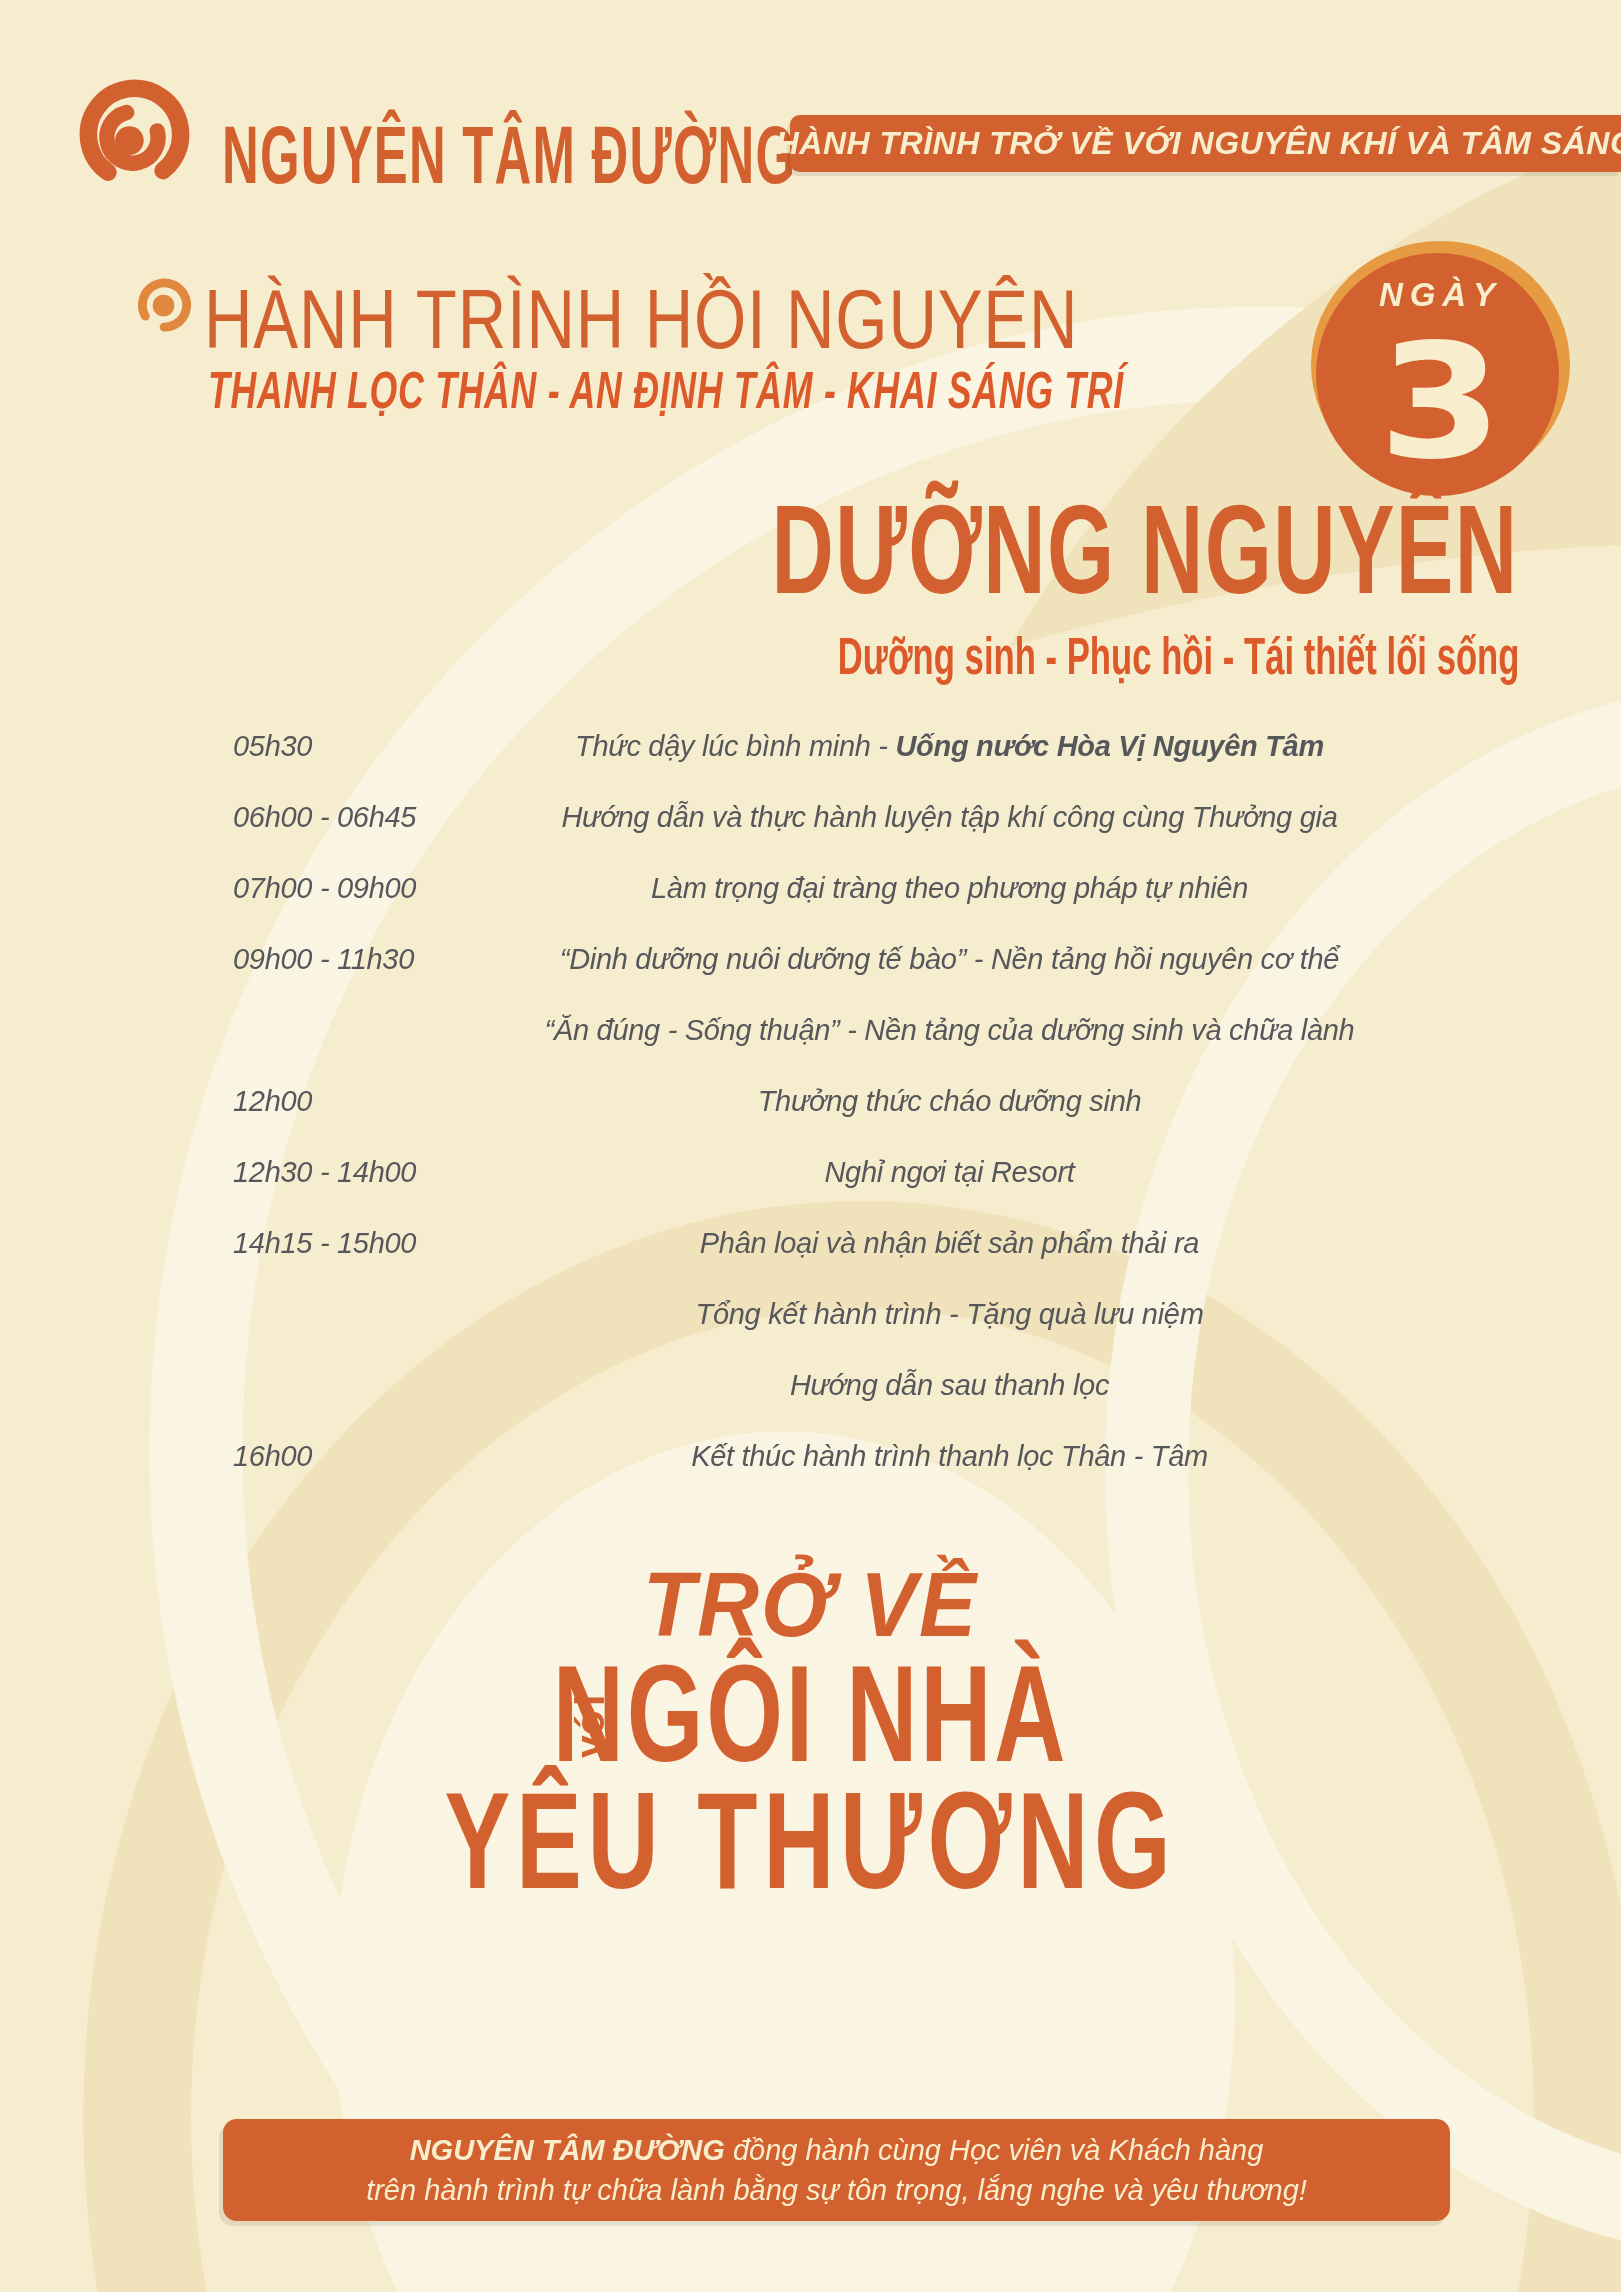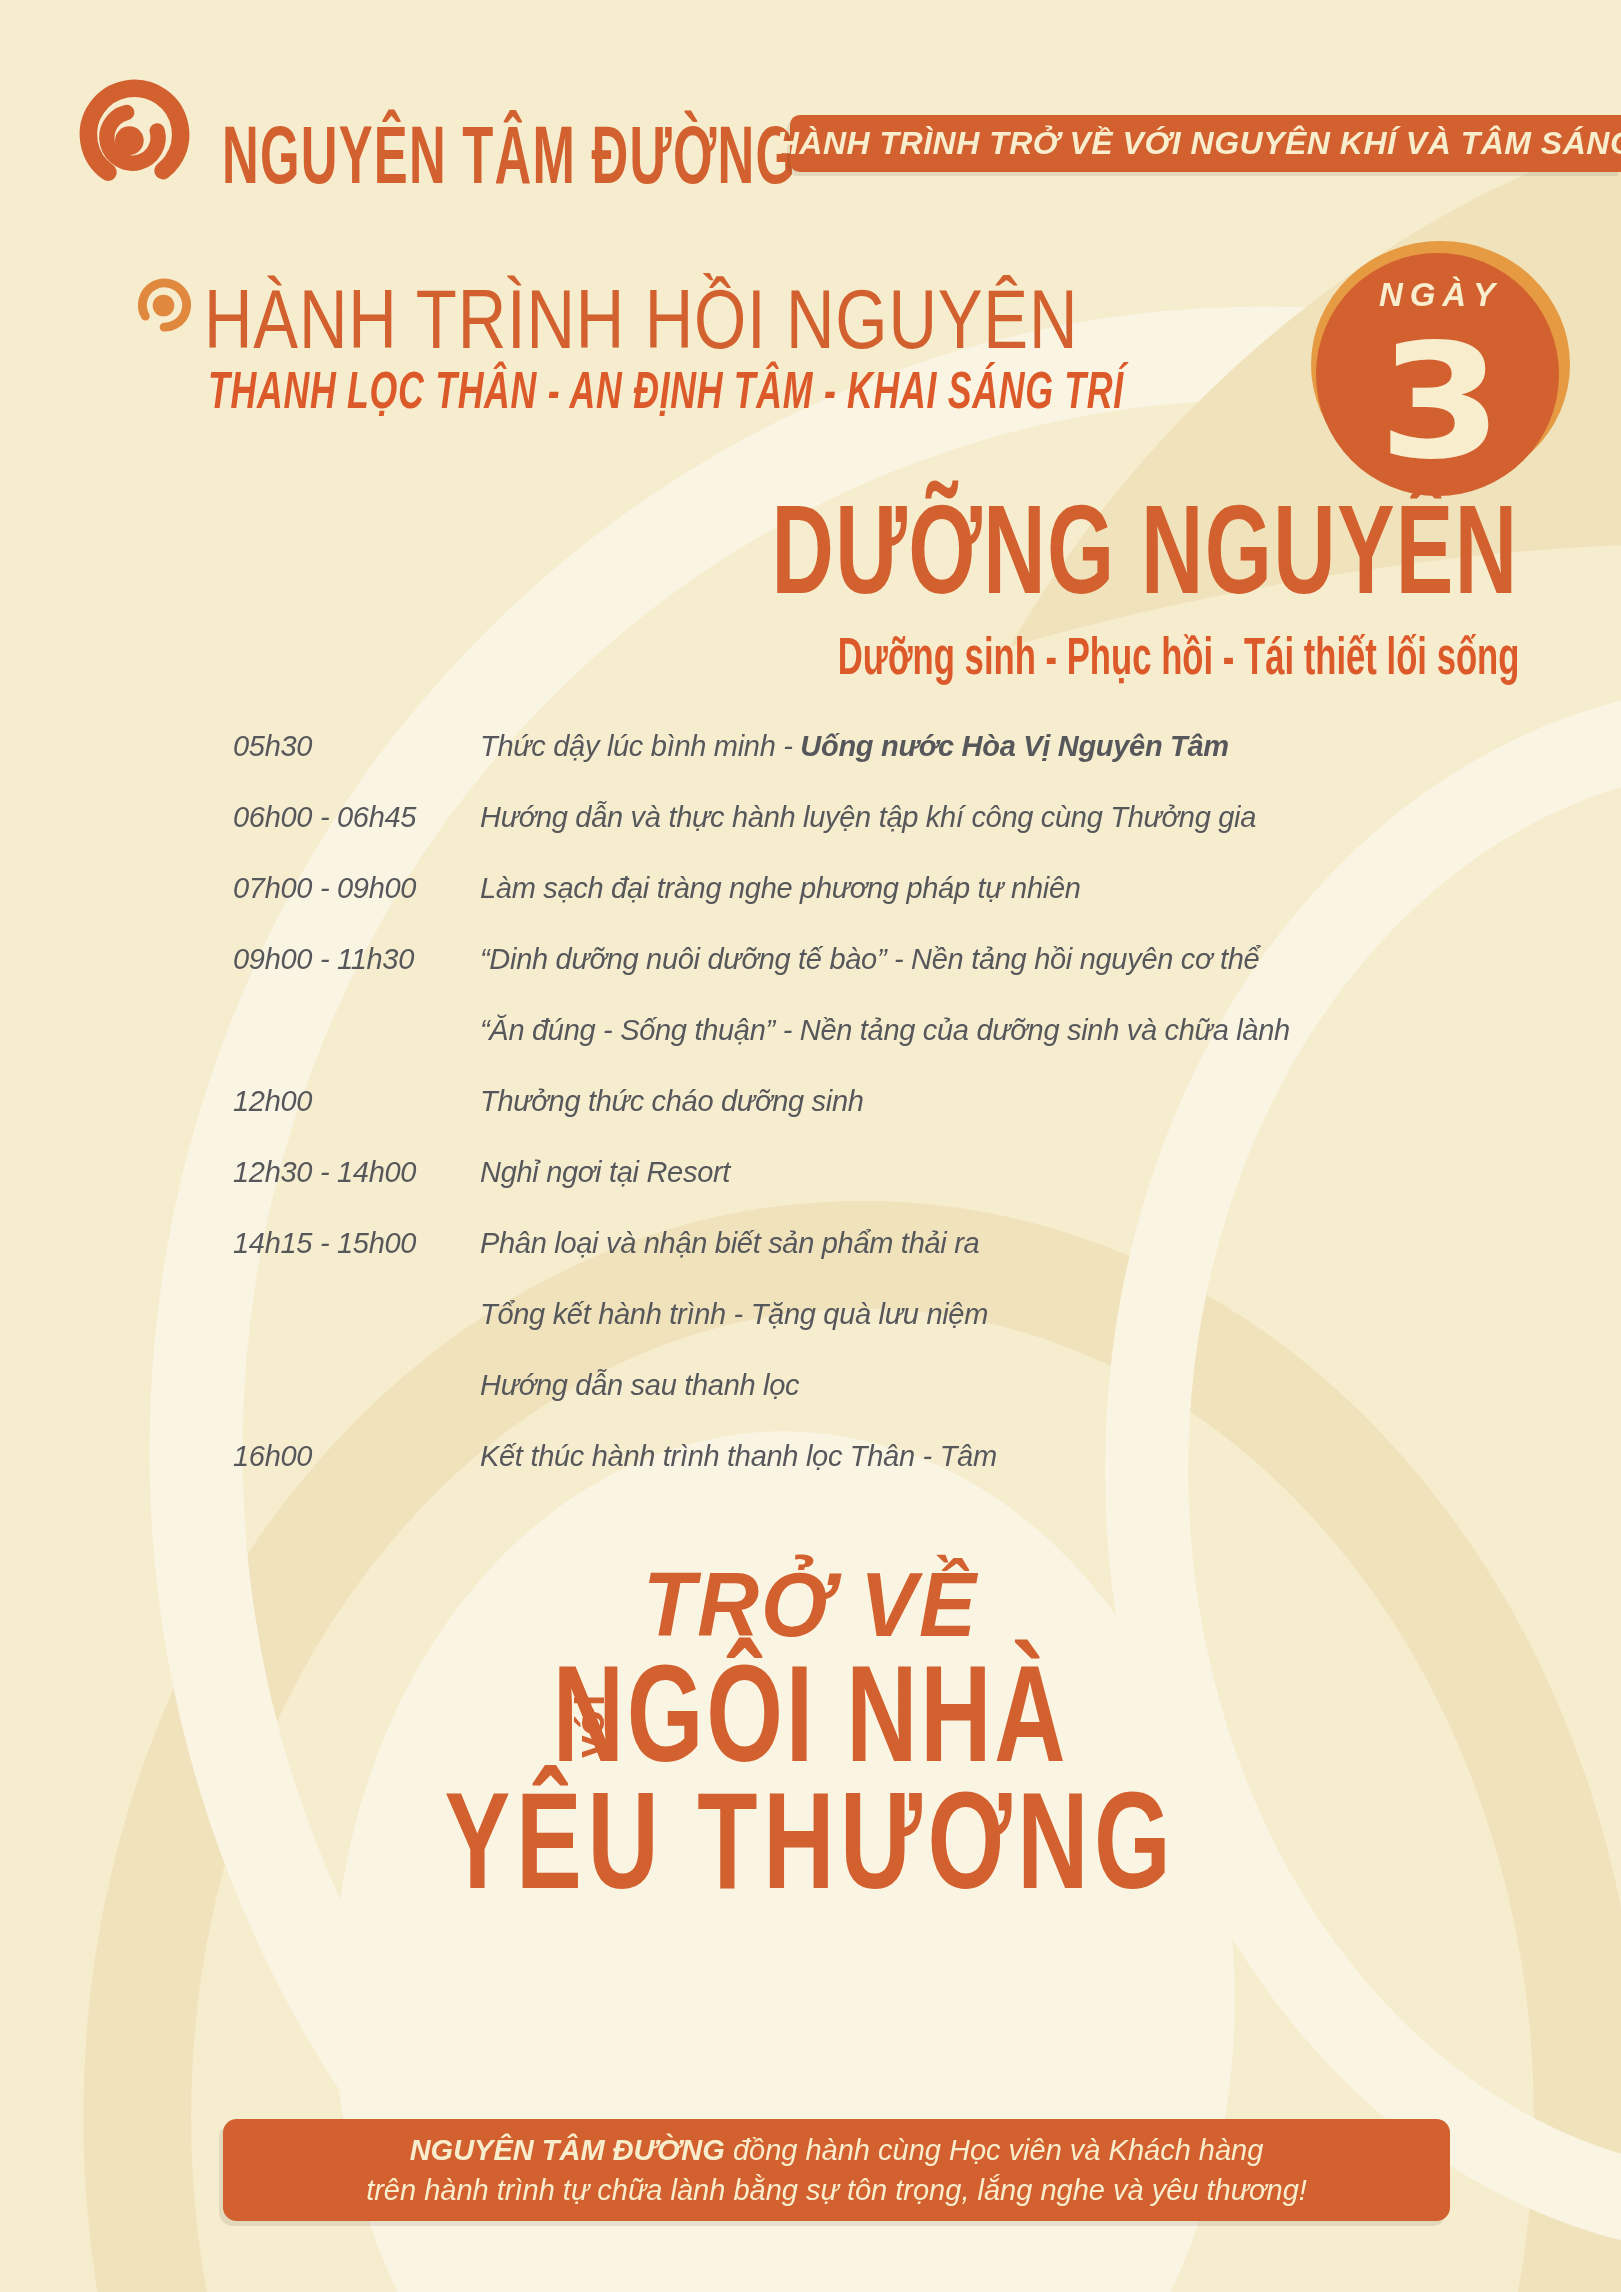--- a/index.html
+++ b/index.html
@@ -48,21 +48,21 @@
   .theme-title{position:absolute;right:102px;top:486px;font-size:127px;line-height:1;font-weight:bold;
     color:var(--accent-orange);white-space:nowrap;transform:scaleX(.68);transform-origin:right top;letter-spacing:2px;}
   .theme-sub{position:absolute;right:102px;top:631px;font-size:51px;line-height:1;font-weight:bold;
     color:var(--highlight-orange);white-space:nowrap;transform:scaleX(.68);transform-origin:right top;}
 
   
   .schedule{position:absolute;left:233px;top:729px;width:1186px;}
   .sched-row{display:flex;height:71px;font-style:italic;font-size:29px;line-height:1.2;
     color:var(--schedule-text);letter-spacing:-0.3px;}
   .sched-time{width:247px;flex:none;}
-  .sched-desc{flex:1;white-space:nowrap;}
+  .sched-desc{flex:1;white-space:nowrap;text-align:center;}
   .sched-desc b{font-weight:bold;}
 
   
   .c1{position:absolute;left:0;width:1621px;top:1560px;text-align:center;font-size:90px;line-height:1;
     font-weight:bold;font-style:italic;color:var(--accent-orange);letter-spacing:2px;transform:scaleX(.95);}
   .c2{position:absolute;left:0;width:1621px;top:1645px;text-align:center;font-size:137px;line-height:1;
     font-weight:bold;color:var(--accent-orange);letter-spacing:3.9px;transform:scaleX(.72);}
   .c3{position:absolute;left:0;width:1621px;top:1772px;text-align:center;font-size:137px;line-height:1;
     font-weight:bold;color:var(--accent-orange);letter-spacing:7.8px;transform:scaleX(.72);}
   .c-voi{position:absolute;left:561px;top:1666px;height:120px;width:59px;display:flex;align-items:center;justify-content:center;
@@ -123,21 +123,21 @@
       <div class="sched-row">
         <span class="sched-time">05h30</span>
         <span class="sched-desc">Thức dậy lúc bình minh - <b>Uống nước Hòa Vị Nguyên Tâm</b></span>
       </div>
       <div class="sched-row">
         <span class="sched-time">06h00 - 06h45</span>
         <span class="sched-desc">Hướng dẫn và thực hành luyện tập khí công cùng Thưởng gia</span>
       </div>
       <div class="sched-row">
         <span class="sched-time">07h00 - 09h00</span>
-        <span class="sched-desc">Làm sạch đại tràng nghe phương pháp tự nhiên</span>
+        <span class="sched-desc">Làm trọng đại tràng theo phương pháp tự nhiên</span>
       </div>
       <div class="sched-row">
         <span class="sched-time">09h00 - 11h30</span>
         <span class="sched-desc">“Dinh dưỡng nuôi dưỡng tế bào” - Nền tảng hồi nguyên cơ thể</span>
       </div>
       <div class="sched-row">
         <span class="sched-time"></span>
         <span class="sched-desc">“Ăn đúng - Sống thuận” - Nền tảng của dưỡng sinh và chữa lành</span>
       </div>
       <div class="sched-row">

